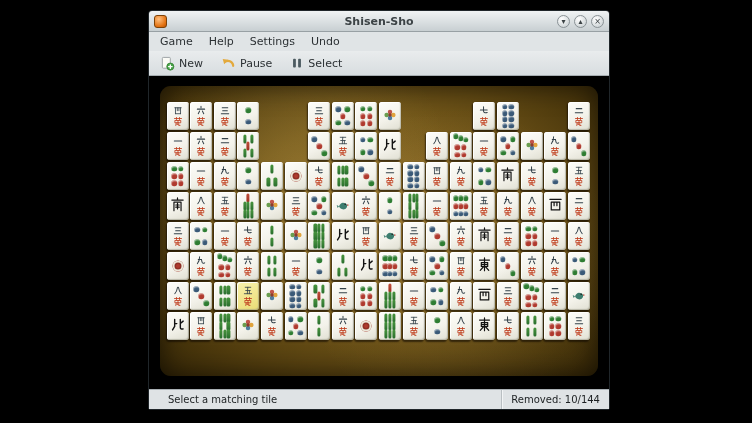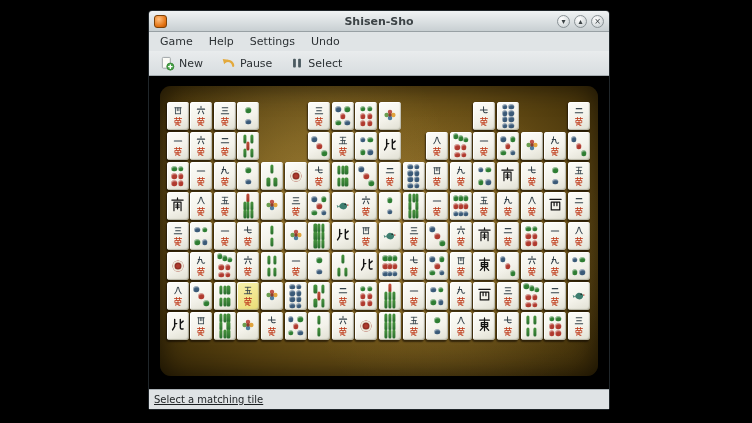--- a/index.html
+++ b/index.html
@@ -88,21 +88,21 @@
     position: absolute; width: 3.2px; height: 9px; border-radius: 1.6px;
     transform: translate(-50%,-50%);
     background: linear-gradient(#48953e, #2a6e2e);
   }
   
   .statusbar {
     height: 20px; flex: none; display: flex; align-items: stretch;
     background: #dfe3e5; border-top: 1px solid #a9b0b4;
     font-size: 10px; color: #1c2022;
   }
-  .status-msg { flex: 1; display: flex; align-items: center; padding: 0 5px; text-decoration: underline; }
+  .status-msg { flex: 1; display: flex; align-items: center; padding: 0 19px; }
   .status-panel {
     display: flex; align-items: center; padding: 0 9px; white-space: nowrap;
     border-left: 1px solid #b9bfc2; box-shadow: inset 1px 0 0 #f2f4f5;
   }
 </style>
 </head>
 <body>
 
 <svg width="0" height="0" style="position:absolute" aria-hidden="true">
   <defs>
@@ -1432,16 +1432,17 @@
                   <use href="#gwan"></use>
                 </svg>
               </div>
             </div>
           </div>
       </div>
     </div>
 
     <div class="statusbar">
       <div class="status-msg">Select a matching tile</div>
+      <div class="status-panel">Removed: 10/144</div>
     </div>
 
   </div>
 </div>
 
 </body></html>

